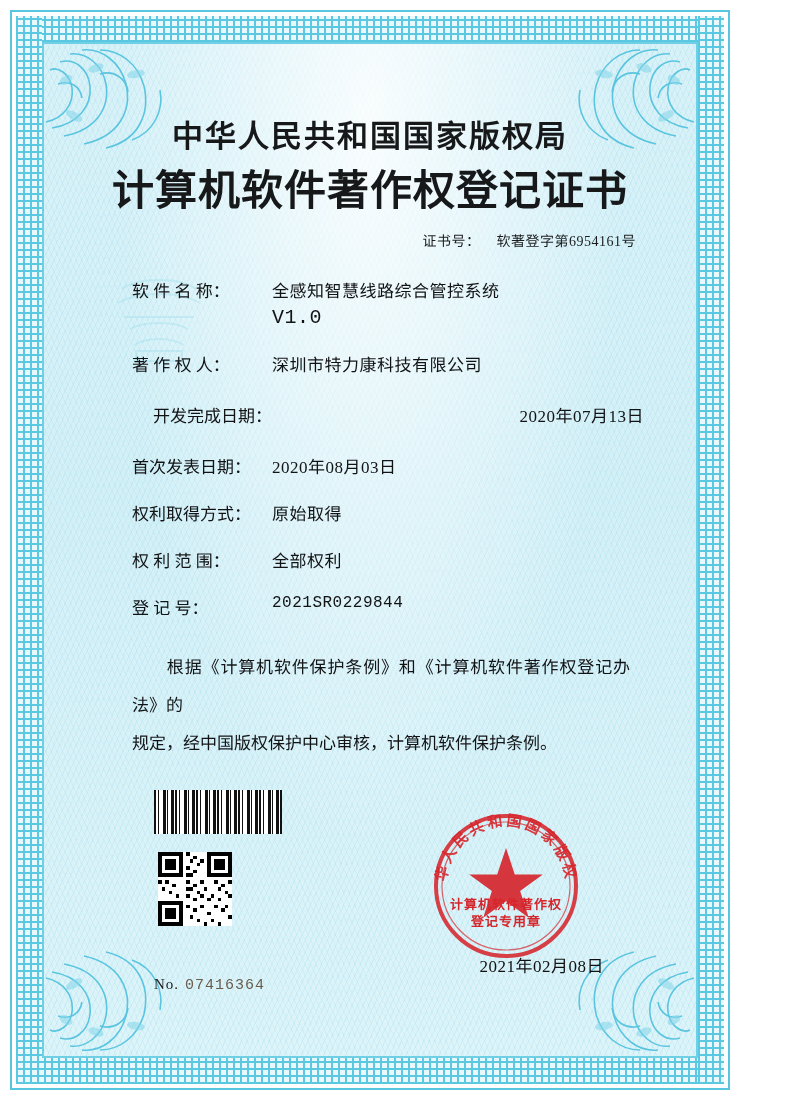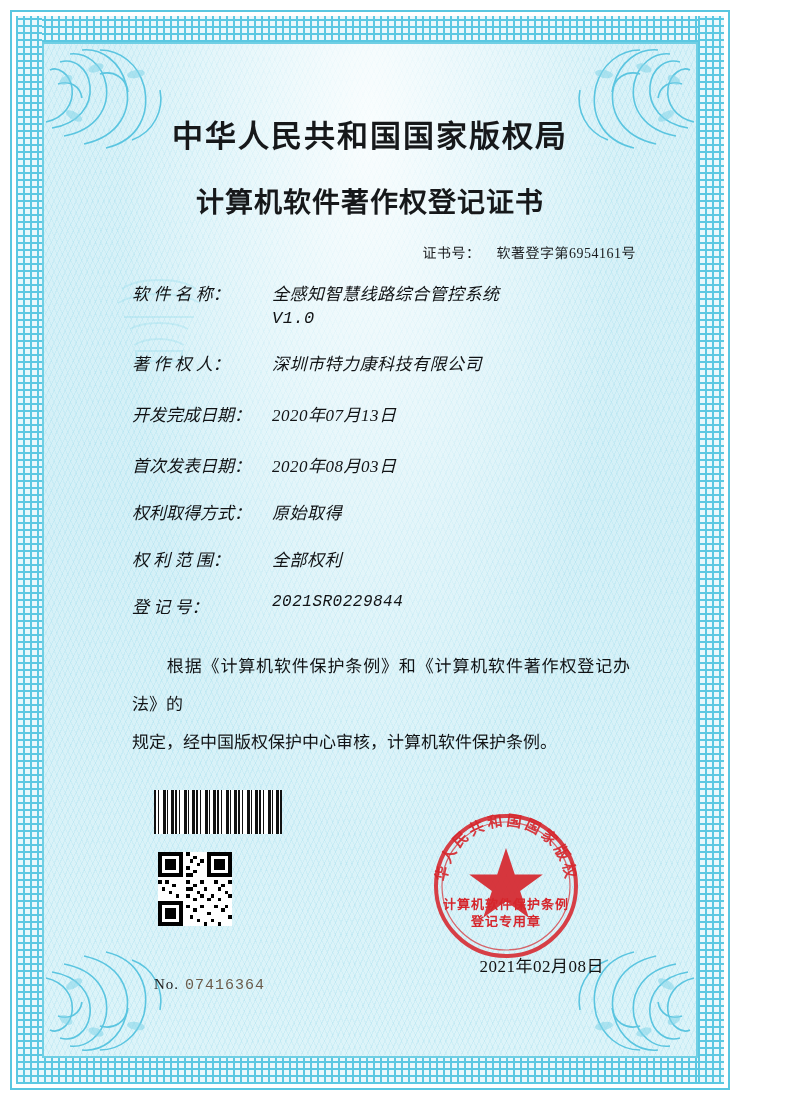--- a/index.html
+++ b/index.html
@@ -110,41 +110,40 @@
     color: #16181a;
     font-weight: 700;
     letter-spacing: 2px;
   }
   .title-main {
     font-size: 31px;
     line-height: 40px;
     margin-top: 26px;
   }
   .title-sub {
-    font-size: 28px;
+    font-size: 42px;
     line-height: 46px;
-    margin-top: 24px;
+    margin-top: 12px;
     letter-spacing: 1px;
   }
 
   .cert-no-row {
     margin-top: 16px;
     text-align: right;
     font-size: 14px;
     color: #1a1c1e;
     letter-spacing: 0.5px;
     padding-right: 8px;
   }
   .cert-no-row .label { margin-right: 12px; margin-left: 20px; }
 
   
   .fields {
-    margin-top: 18px;
+    margin-top: 27px;
     padding-left: 36px;
-    font-style: italic;
   }
   .field-row {
     display: flex;
     align-items: flex-start;
     margin-bottom: 22px;
     font-size: 17px;
     color: #111315;
   }
   .field-label {
     width: 140px;
@@ -152,26 +151,26 @@
     letter-spacing: 0px;
     white-space: pre;
   }
   .field-value {
     flex: 1 1 auto;
     letter-spacing: 0.5px;
   }
   .field-value .v-line2 {
     display: block;
     font-family: "Liberation Mono", "DejaVu Sans Mono", monospace;
-    font-size: 17px;
+    font-size: 20px;
     margin-top: 4px;
   }
   .mono { font-family: "Liberation Mono", "DejaVu Sans Mono", monospace; font-size: 16px; }
 
-  .row-dev  { margin-bottom: 26px; }
+  .row-dev  { margin-bottom: 26px; text-align: right; }
   .row-tight { margin-bottom: 26px; justify-content: center; }
 
   
   .statement {
     margin-top: 30px;
     padding: 0 14px 0 36px;
     font-size: 17px;
     line-height: 38px;
     color: #111315;
     text-align: justify;
@@ -488,21 +487,21 @@
               <path id="sealArc" d="M 22,82 A 60,60 0 0 1 142,82"></path>
             </defs>
             <circle cx="82" cy="82" r="70" fill="none" stroke="#d6262c" stroke-width="4" opacity="0.88"></circle>
             <circle cx="82" cy="82" r="64" fill="none" stroke="#d6262c" stroke-width="1.2" opacity="0.7"></circle>
             <text font-family="'DejaVu Serif','Liberation Serif',serif" font-size="15" font-weight="700" fill="#d6262c" opacity="0.9" letter-spacing="3">
               <textPath href="#sealArc" startOffset="50%" text-anchor="middle">中华人民共和国国家版权局</textPath>
             </text>
             <polygon points="82,44 90.8,70.6 118.8,70.6 96.1,87.1 104.8,113.7 82,97.2 59.2,113.7 67.9,87.1 45.2,70.6 73.2,70.6" fill="#d6262c" opacity="0.92"></polygon>
           </svg>
           <div class="seal-text-bottom">
-            <div>计算机软件保护条例</div>
+            <div>计算机软件著作权</div>
             <div>登记专用章</div>
           </div>
         </div>
 
       </div>
 
     </div>
   </div>
 </div>
 

